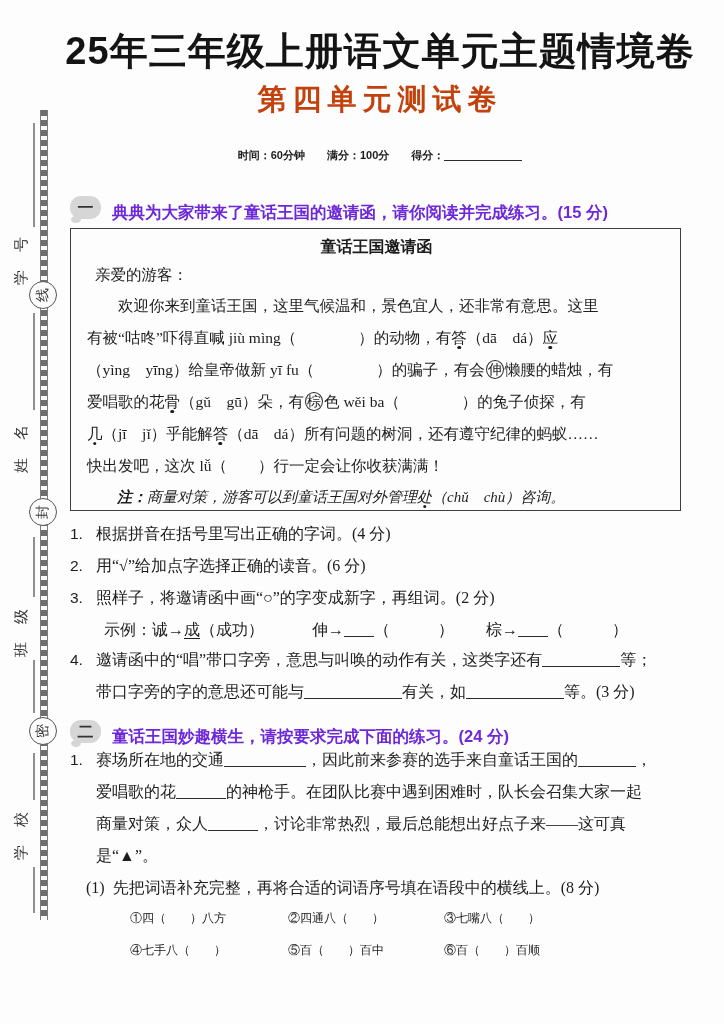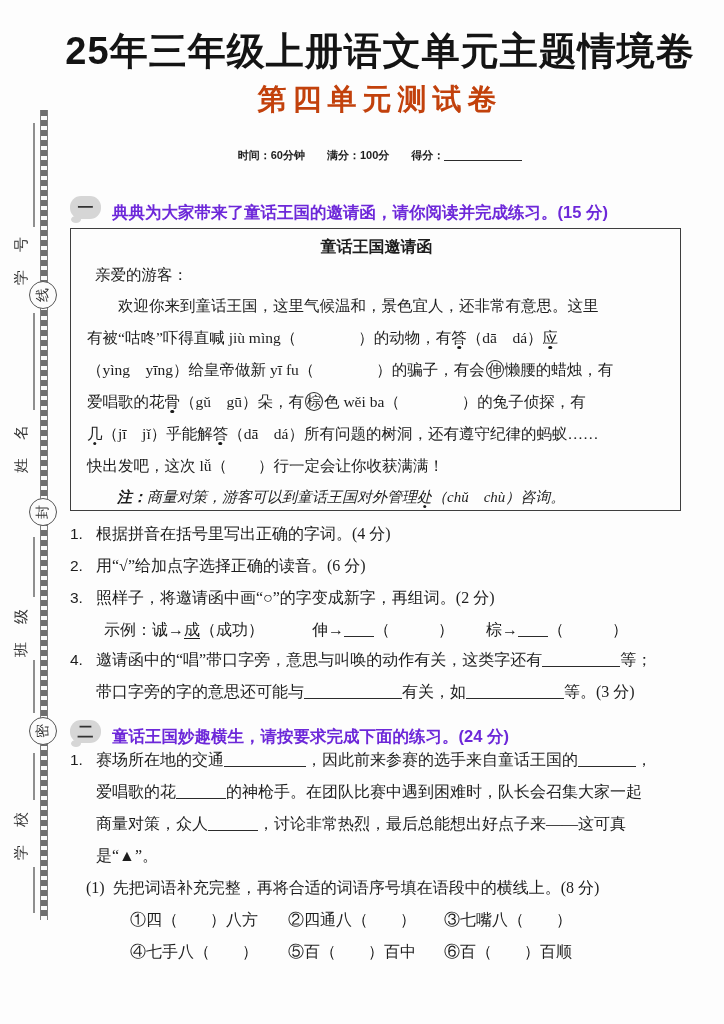--- a/index.html
+++ b/index.html
@@ -63,21 +63,21 @@
   
   .q-row { position:absolute; left:70px; white-space:nowrap; font-size:16px; }
   .qnum { display:inline-block; width:26px; font-family:"Liberation Sans",sans-serif;
           font-size:15.5px; }
   .q1{top:524px} .q2{top:556px} .q3{top:588px}
   .q3ex{top:620px; left:104px} .q4a{top:650px} .q4b{top:682px; left:96px}
   .s2q1a{top:750px} .s2q1b{top:782px; left:96px} .s2q1c{top:814px; left:96px}
   .s2q1d{top:846px; left:96px}
   .sub1{top:878px; left:86px}
   .sublabel { display:inline-block; margin-right:8px; font-family:"Liberation Serif",serif; }
-  .item { position:absolute; white-space:nowrap; font-size:16px; }
+  .item { position:absolute; white-space:nowrap; font-size:12px; }
   .i1{top:910px;left:130px} .i2{top:910px;left:288px} .i3{top:910px;left:444px}
   .i4{top:942px;left:130px} .i5{top:942px;left:288px} .i6{top:942px;left:444px}
 
   
   .blank { display:inline-block; height:15px; border-bottom:1.4px solid #2b2b2b;
            vertical-align:-2px; }
   .dotted { position:relative; }
   .dotted::after { content:""; position:absolute; left:50%; bottom:-3px; width:3.5px;
                    height:3.5px; border-radius:50%; background:#1d1d1d;
                    transform:translateX(-50%); }

